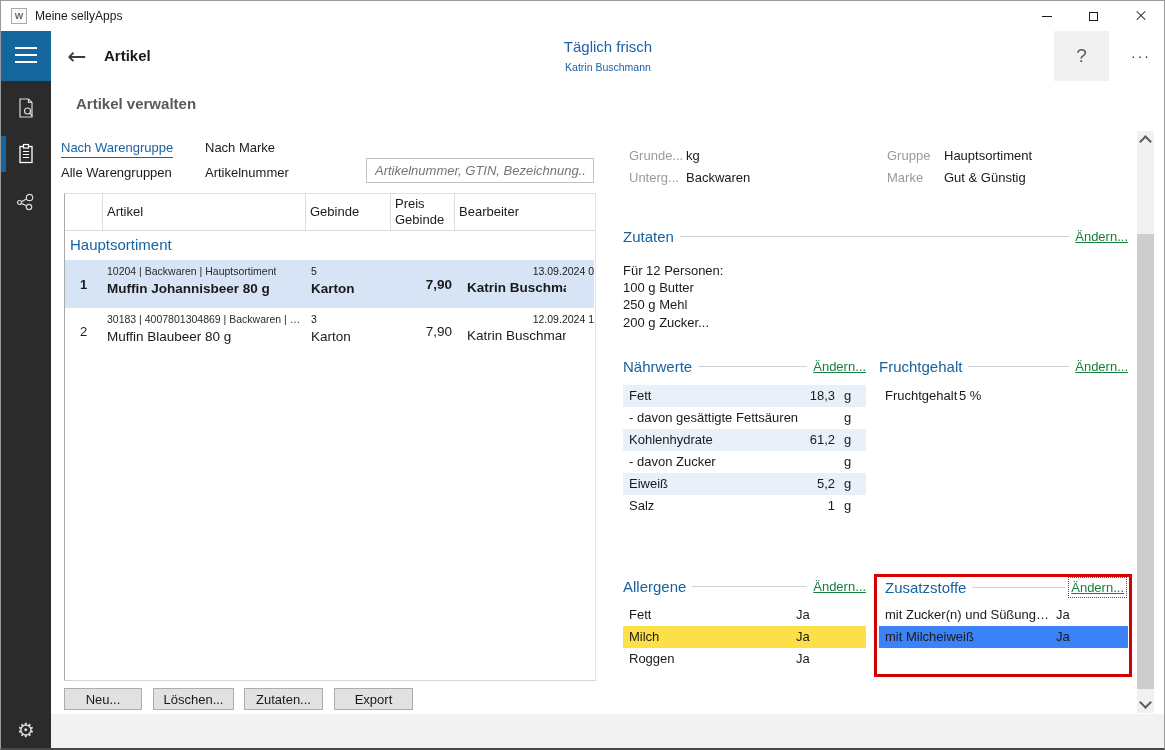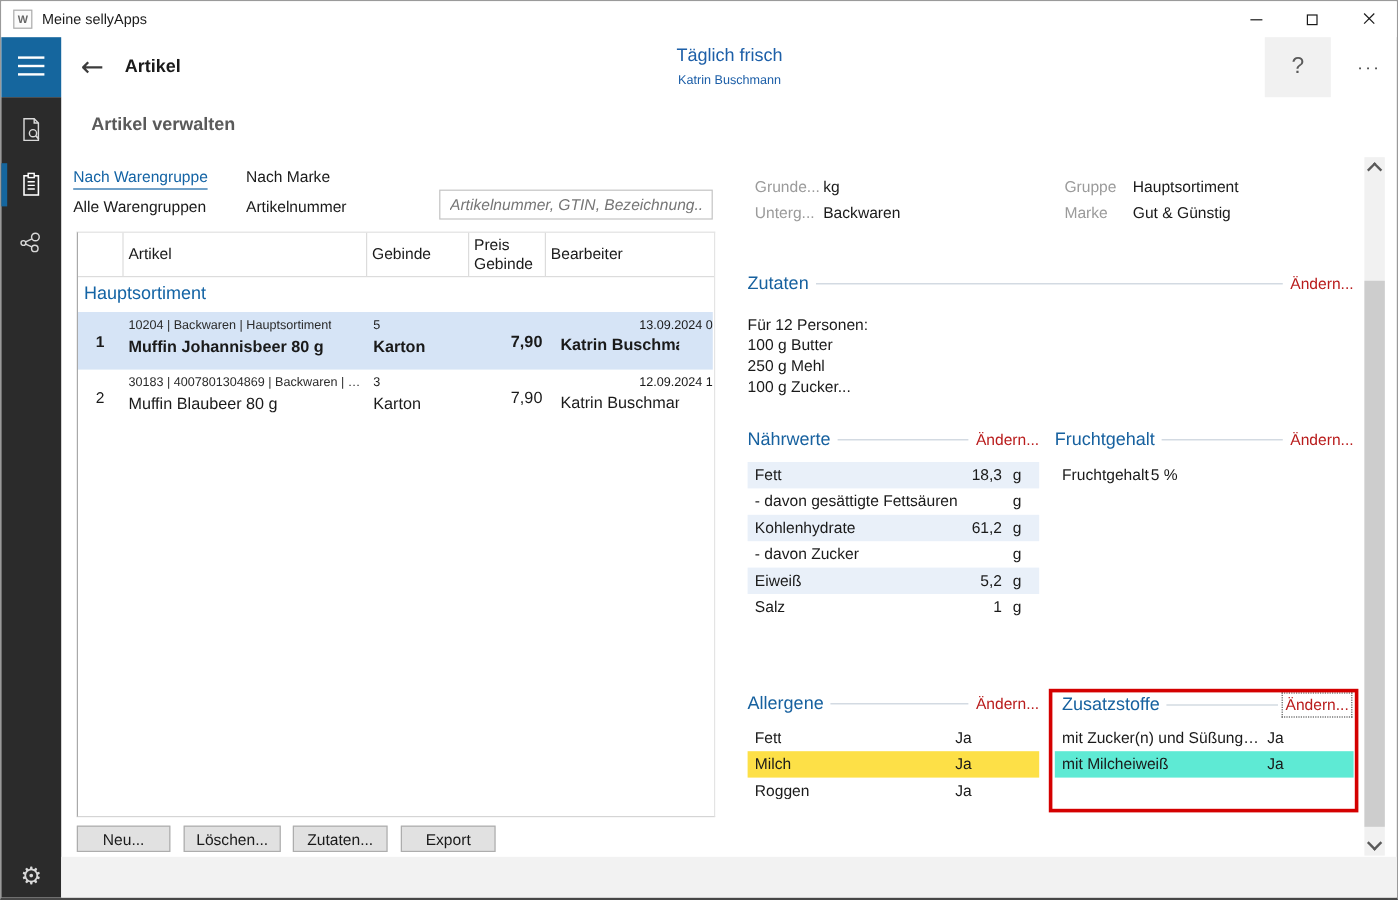--- a/index.html
+++ b/index.html
@@ -70,40 +70,40 @@
   .trow.selected .c-num,.trow.selected .c-name,.trow.selected .c-unit,
   .trow.selected .c-price,.trow.selected .c-editor{font-weight:bold;}
   
   .btn{top:687px;height:22px;background:#E1E1E1;border:1px solid #ADADAD;box-sizing:border-box;
     display:flex;align-items:center;justify-content:center;font-size:13px;cursor:pointer;}
   
   .plabel{color:#9B9B9B;}
   .sechead{display:flex;align-items:center;gap:6px;}
   .sechead .t{font-size:15px;color:#17619F;white-space:nowrap;}
   .sechead .rule{flex:1;height:1px;background:#C9D2DB;}
-  .sechead .lnk{font-size:13px;color:#b91c1c;white-space:nowrap;cursor:pointer;}
+  .sechead .lnk{font-size:13px;color:#15803d;white-space:nowrap;cursor:pointer;text-decoration:underline;}
   .lnk.dotted{outline:1px dotted #555;outline-offset:2px;}
   .zlines{left:622px;top:261px;line-height:17.2px;}
   .ntable{left:622px;top:384px;width:243px;}
   .nrow{position:relative;height:22px;}
   .nrow.alt{background:#E9F0F9;}
   .nrow .lab{position:absolute;left:6px;top:3px;white-space:nowrap;}
   .nrow .val{position:absolute;right:31px;top:3px;}
   .nrow .unit{position:absolute;left:221px;top:3px;}
   .za{left:878px;top:384px;width:249px;height:22px;position:absolute;}
   .za .lab{position:absolute;left:6px;top:3px;}
   .za .val{position:absolute;left:80px;top:3px;}
   .altable{left:622px;top:603px;width:243px;}
   .alrow{position:relative;height:22px;}
   .alrow.alt{background:#fde047;}
   .alrow .lab{position:absolute;left:6px;top:3px;max-width:162px;white-space:nowrap;overflow:hidden;text-overflow:ellipsis;}
   .alrow .val{position:absolute;left:173px;top:3px;}
   .zstable{left:878px;top:603px;width:249px;}
   .zsrow{position:relative;height:22px;}
-  .zsrow.alt{background:#5eead4;}
+  .zsrow.alt{background:#3b82f6;}
   .zsrow .lab{position:absolute;left:6px;top:3px;max-width:168px;white-space:nowrap;overflow:hidden;text-overflow:ellipsis;}
   .zsrow .val{position:absolute;left:177px;top:3px;}
   .redbox{left:873px;top:573px;width:258px;height:103px;border:3px solid #D40000;box-sizing:border-box;
     z-index:5;pointer-events:none;}
   
   .sbar{left:1136px;top:130px;width:17px;height:582px;background:#F1F1F1;}
   .sthumb{left:0;top:103px;width:17px;height:455px;background:#CDCDCD;cursor:pointer;}
   .sarrow{left:0;width:17px;height:17px;display:flex;align-items:center;justify-content:center;cursor:pointer;}
   .chev{width:7px;height:7px;border-left:2px solid #5a5a5a;border-top:2px solid #5a5a5a;}
   .chev.up{transform:translateY(2px) rotate(45deg);}
@@ -250,21 +250,21 @@
 
   <div class="abs sechead" style="left:622px;top:227px;width:505px;">
     <span class="t">Zutaten</span>
     <span class="rule"></span>
     <span class="lnk">Ändern...</span>
   </div>
   <div class="abs zlines">
     <div>Für 12 Personen:</div>
     <div>100 g Butter</div>
     <div>250 g Mehl</div>
-    <div>100 g Zucker...</div>
+    <div>200 g Zucker...</div>
   </div>
 
   <div class="abs sechead" style="left:622px;top:357px;width:243px;">
     <span class="t">Nährwerte</span>
     <span class="rule"></span>
     <span class="lnk">Ändern...</span>
   </div>
   <div class="abs ntable">
     <div class="nrow alt">
       <span class="lab">Fett</span>

